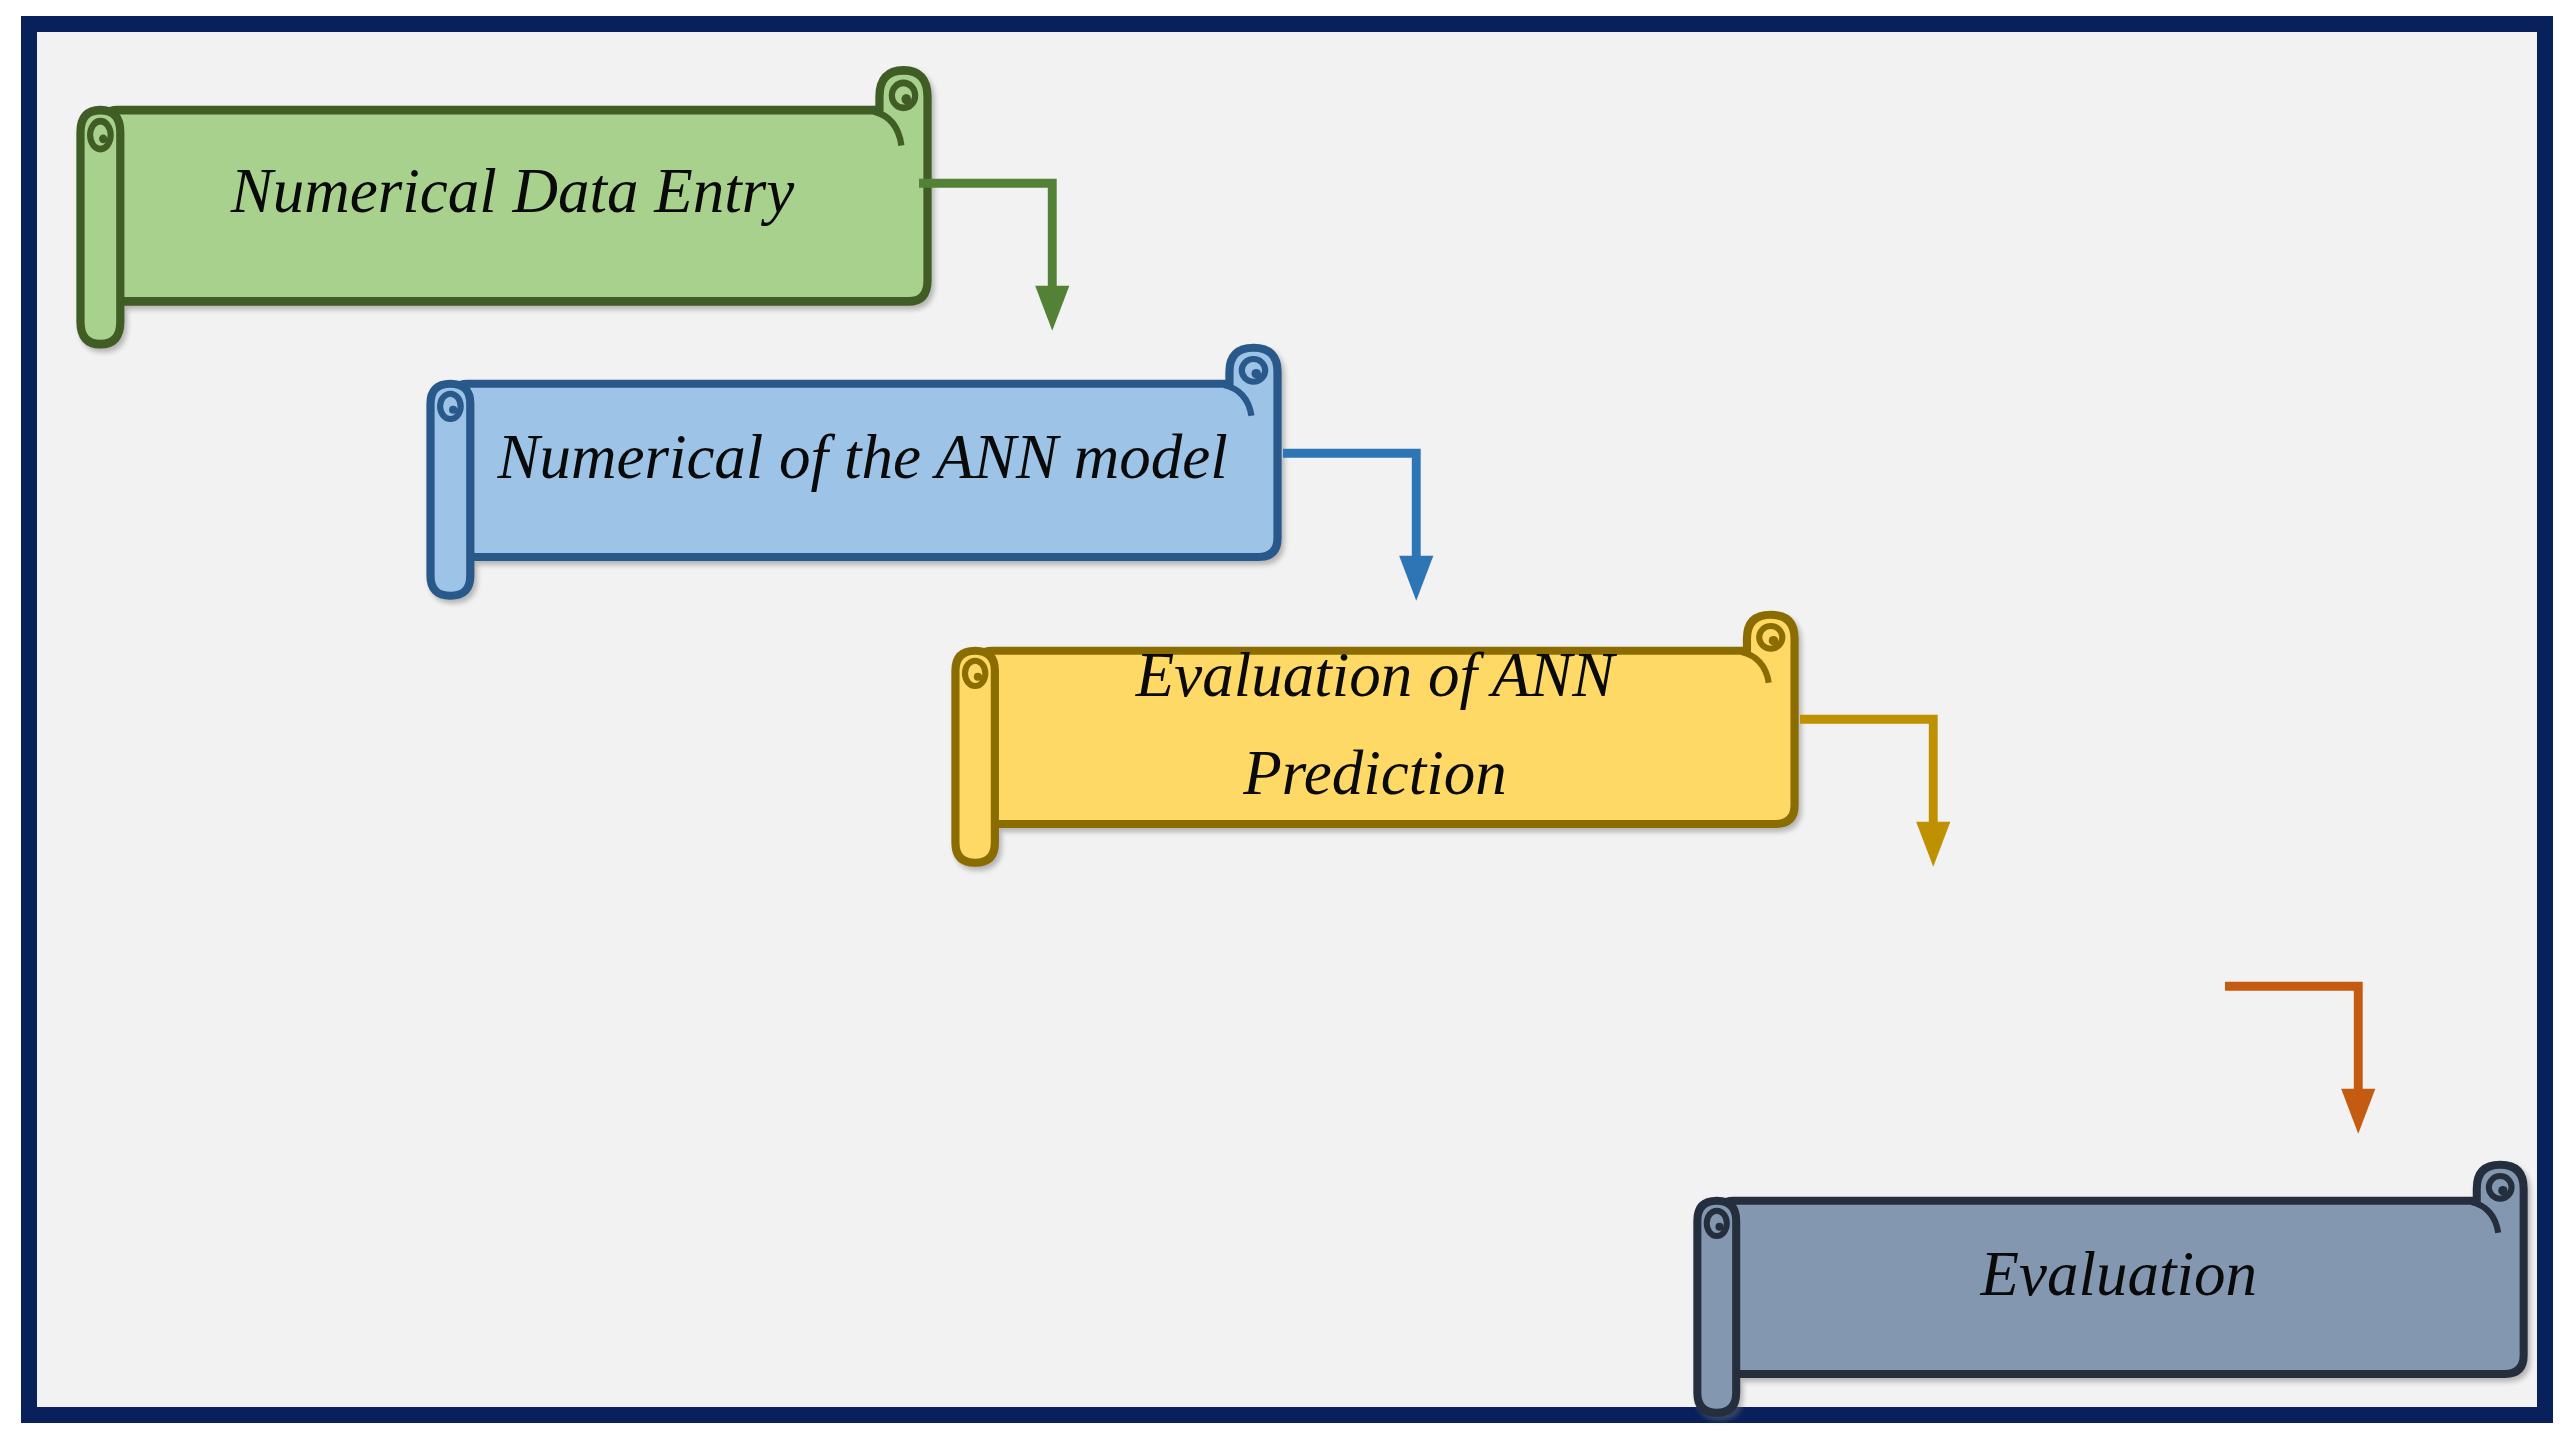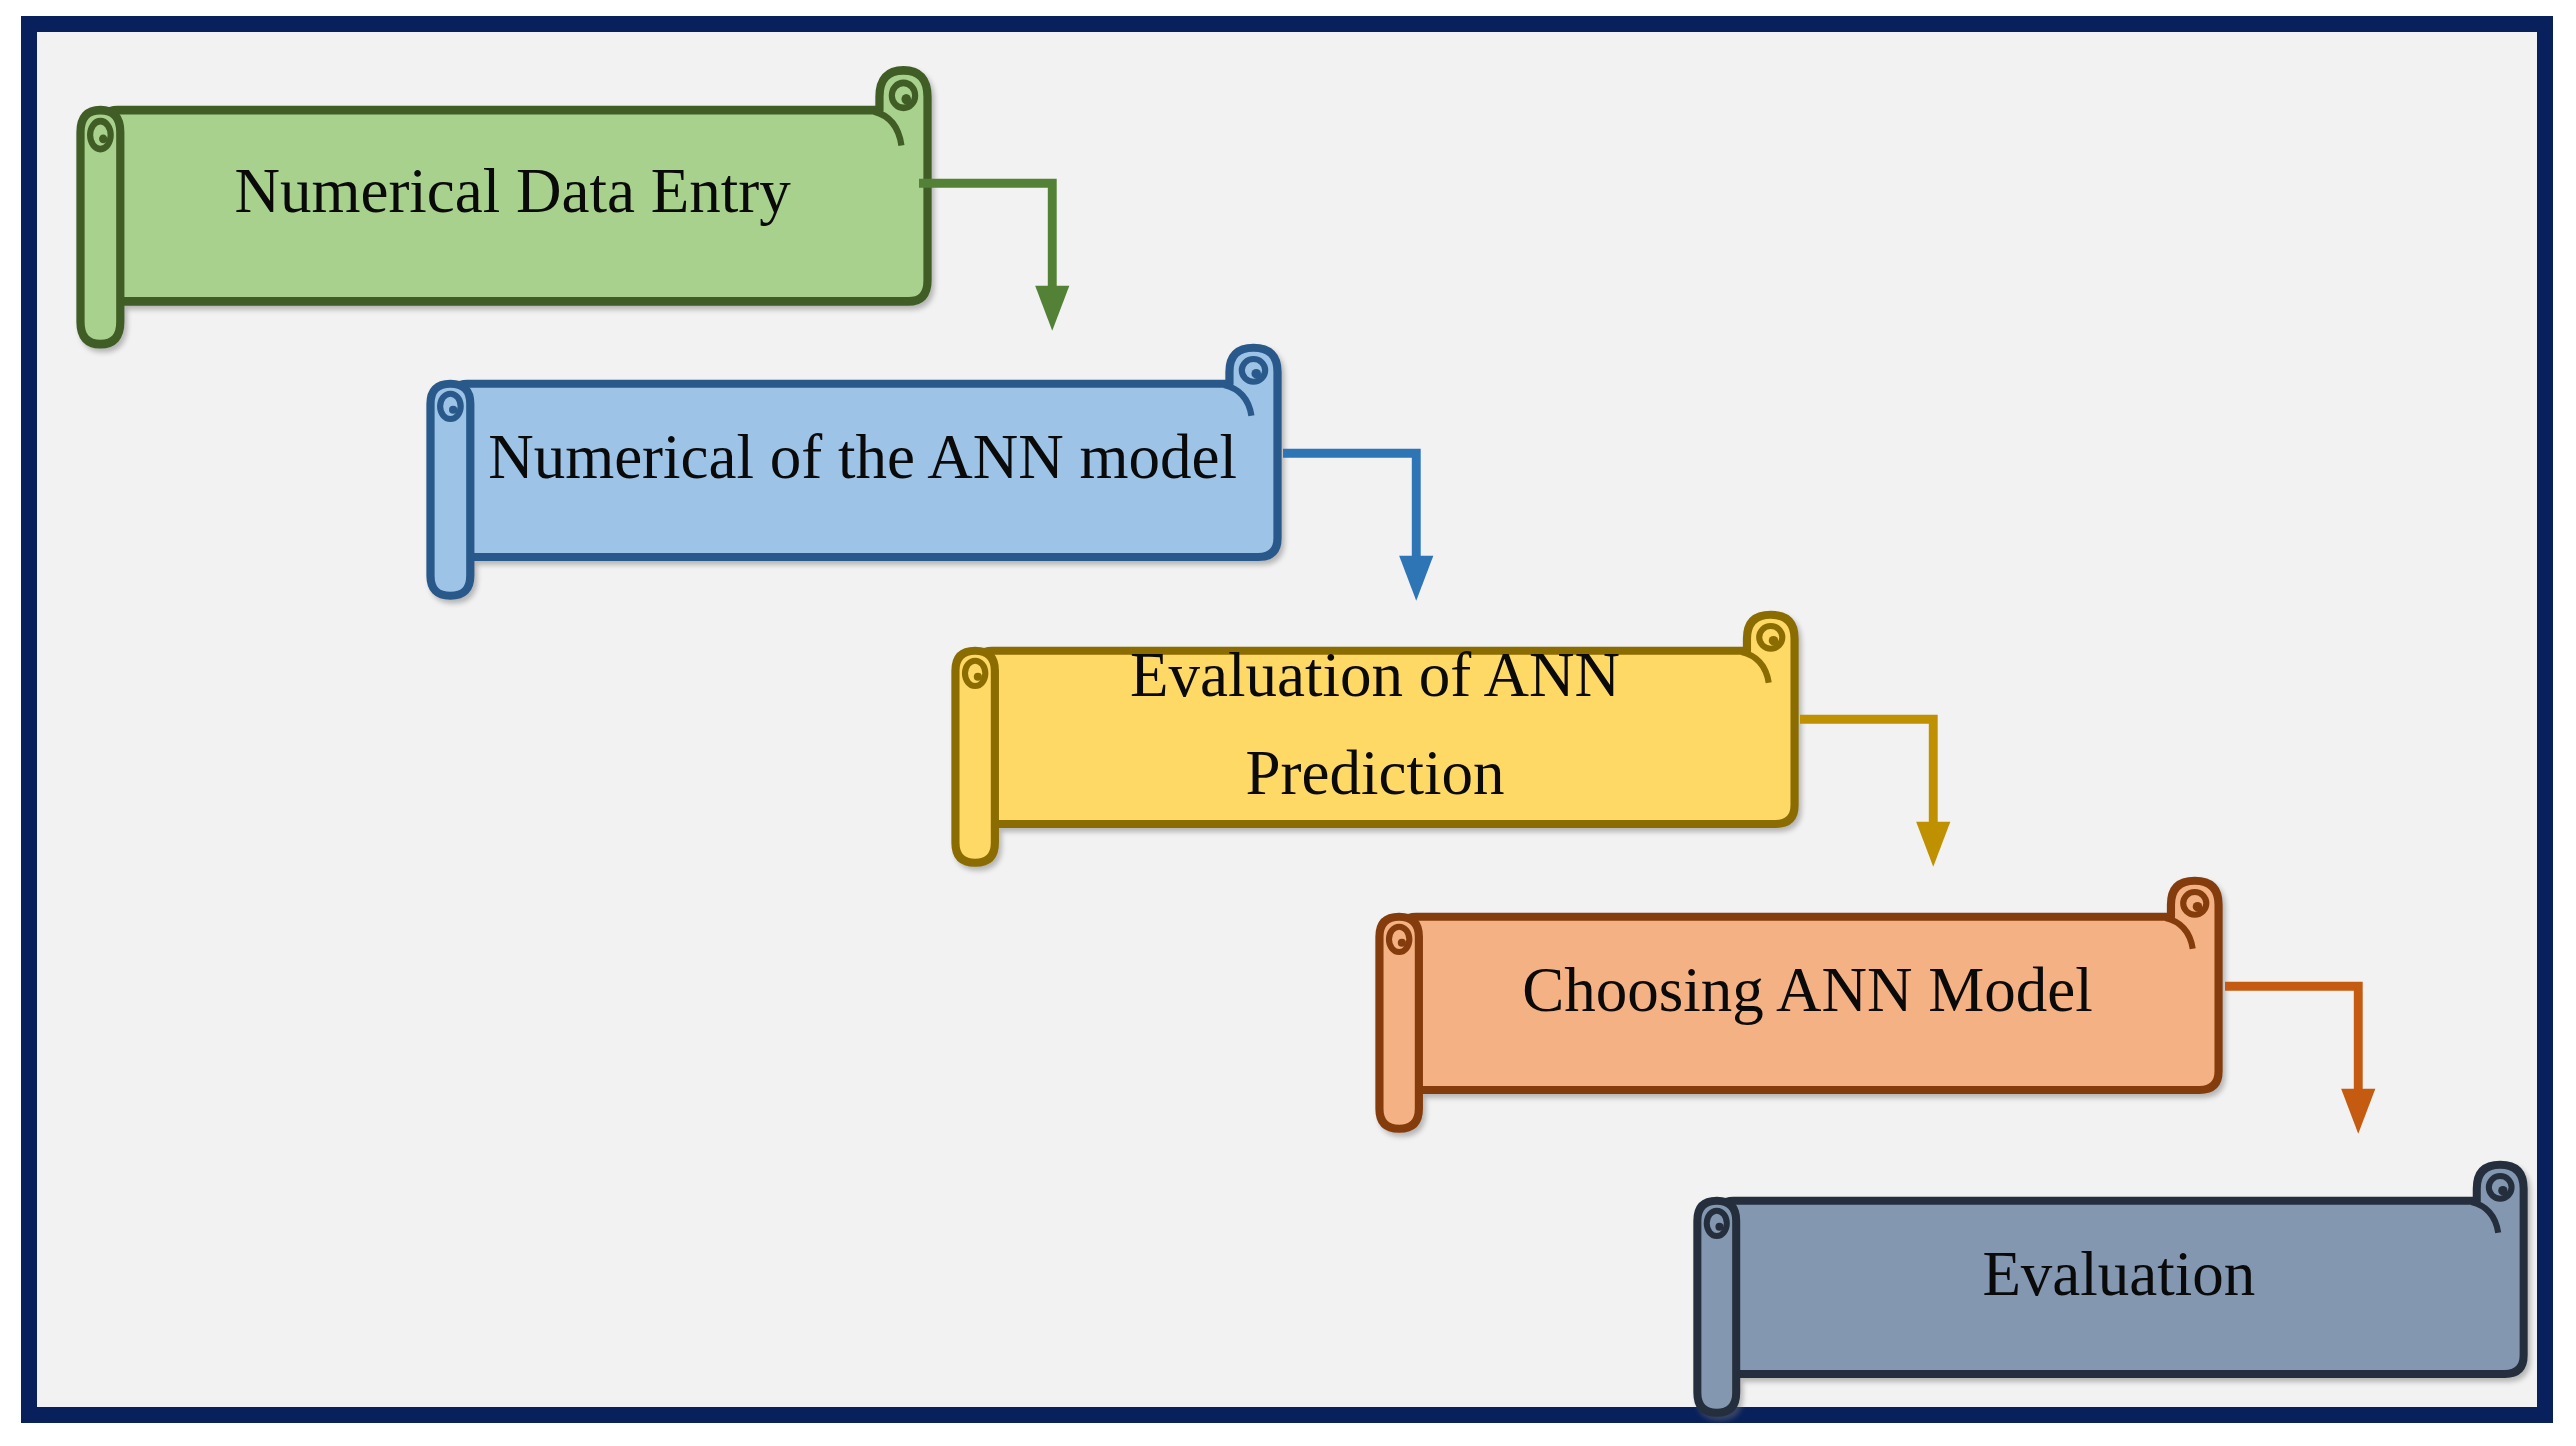--- a/index.html
+++ b/index.html
@@ -18,21 +18,21 @@
     filter:drop-shadow(3.4px 4.1px 2.7px rgba(110,110,110,0.45));
   }
   .scroll-box .shape-body {
     fill:var(--fill); stroke:var(--stroke); stroke-width:12; stroke-linejoin:round;
   }
   .scroll-box .shape-thin { fill:none; stroke:var(--stroke); stroke-width:9; }
   .scroll-box .shape-dot { fill:var(--stroke); stroke:none; }
   .step-label {
     position:absolute; left:7%; top:14%; width:88%; height:62%;
     display:flex; align-items:center; justify-content:center;
-    text-align:center; font-size:63px; line-height:1.55; color:#0a0a0a;
+    text-align:center; font-size:63px; line-height:1.55; color:#0a0a0a;font-style:italic;
   }
   .flow-arrow { position:absolute; width:164px; height:164px; }
   .flow-arrow .arrow-line { fill:none; stroke:var(--arrow); stroke-width:13; }
   .flow-arrow .arrow-head { fill:var(--arrow); stroke:none; }
 </style>
 </head>
 <body>
 
 <div id="canvas">
   <div id="frame" style="border-color: rgb(8, 33, 92); background: rgb(242, 242, 242);"></div>
@@ -69,32 +69,20 @@
       <path class="shape-thin" d="M1164 66 Q1198 74 1204 112"></path>
       <circle class="shape-thin" cx="1207" cy="44" r="17"></circle>
       <circle class="shape-dot" cx="1211" cy="49" r="7"></circle>
       <path class="shape-body" d="M8 94 Q8 64 37 64 Q66 64 66 94 L66 352 Q66 382 37 382 Q8 382 8 352 Z"></path>
       <ellipse class="shape-thin" cx="37" cy="98" rx="15" ry="19"></ellipse>
       <circle class="shape-dot" cx="41" cy="103" r="6"></circle>
     </svg>
     <div class="step-label" style="left:13%; width:74%;">Evaluation of ANN Prediction</div>
   </div>
 
-  <div class="scroll-box" style="left: 1374px; top: 874px; width: 850px; height: 260px; --fill: #f4b183; --stroke: #843c0c; --arrow: #c55a11;">
-    <svg viewBox="0 0 1250 390" preserveAspectRatio="none">
-      <path class="shape-body" d="M40 86 Q40 64 62 64 L1172 64 L1172 46 Q1172 10 1207 10 Q1242 10 1242 46 L1242 296 Q1242 324 1214 324 L40 324 Z"></path>
-      <path class="shape-thin" d="M1164 66 Q1198 74 1204 112"></path>
-      <circle class="shape-thin" cx="1207" cy="44" r="17"></circle>
-      <circle class="shape-dot" cx="1211" cy="49" r="7"></circle>
-      <path class="shape-body" d="M8 94 Q8 64 37 64 Q66 64 66 94 L66 352 Q66 382 37 382 Q8 382 8 352 Z"></path>
-      <ellipse class="shape-thin" cx="37" cy="98" rx="15" ry="19"></ellipse>
-      <circle class="shape-dot" cx="41" cy="103" r="6"></circle>
-    </svg>
-    <div class="step-label">Choosing ANN Model</div>
-  </div>
 
   <div class="scroll-box" style="left: 1692px; top: 1158px; width: 837px; height: 260px; --fill: #8497b0; --stroke: #252e3c;">
     <svg viewBox="0 0 1250 390" preserveAspectRatio="none">
       <path class="shape-body" d="M40 86 Q40 64 62 64 L1172 64 L1172 46 Q1172 10 1207 10 Q1242 10 1242 46 L1242 296 Q1242 324 1214 324 L40 324 Z"></path>
       <path class="shape-thin" d="M1164 66 Q1198 74 1204 112"></path>
       <circle class="shape-thin" cx="1207" cy="44" r="17"></circle>
       <circle class="shape-dot" cx="1211" cy="49" r="7"></circle>
       <path class="shape-body" d="M8 94 Q8 64 37 64 Q66 64 66 94 L66 352 Q66 382 37 382 Q8 382 8 352 Z"></path>
       <ellipse class="shape-thin" cx="37" cy="98" rx="15" ry="19"></ellipse>
       <circle class="shape-dot" cx="41" cy="103" r="6"></circle>

